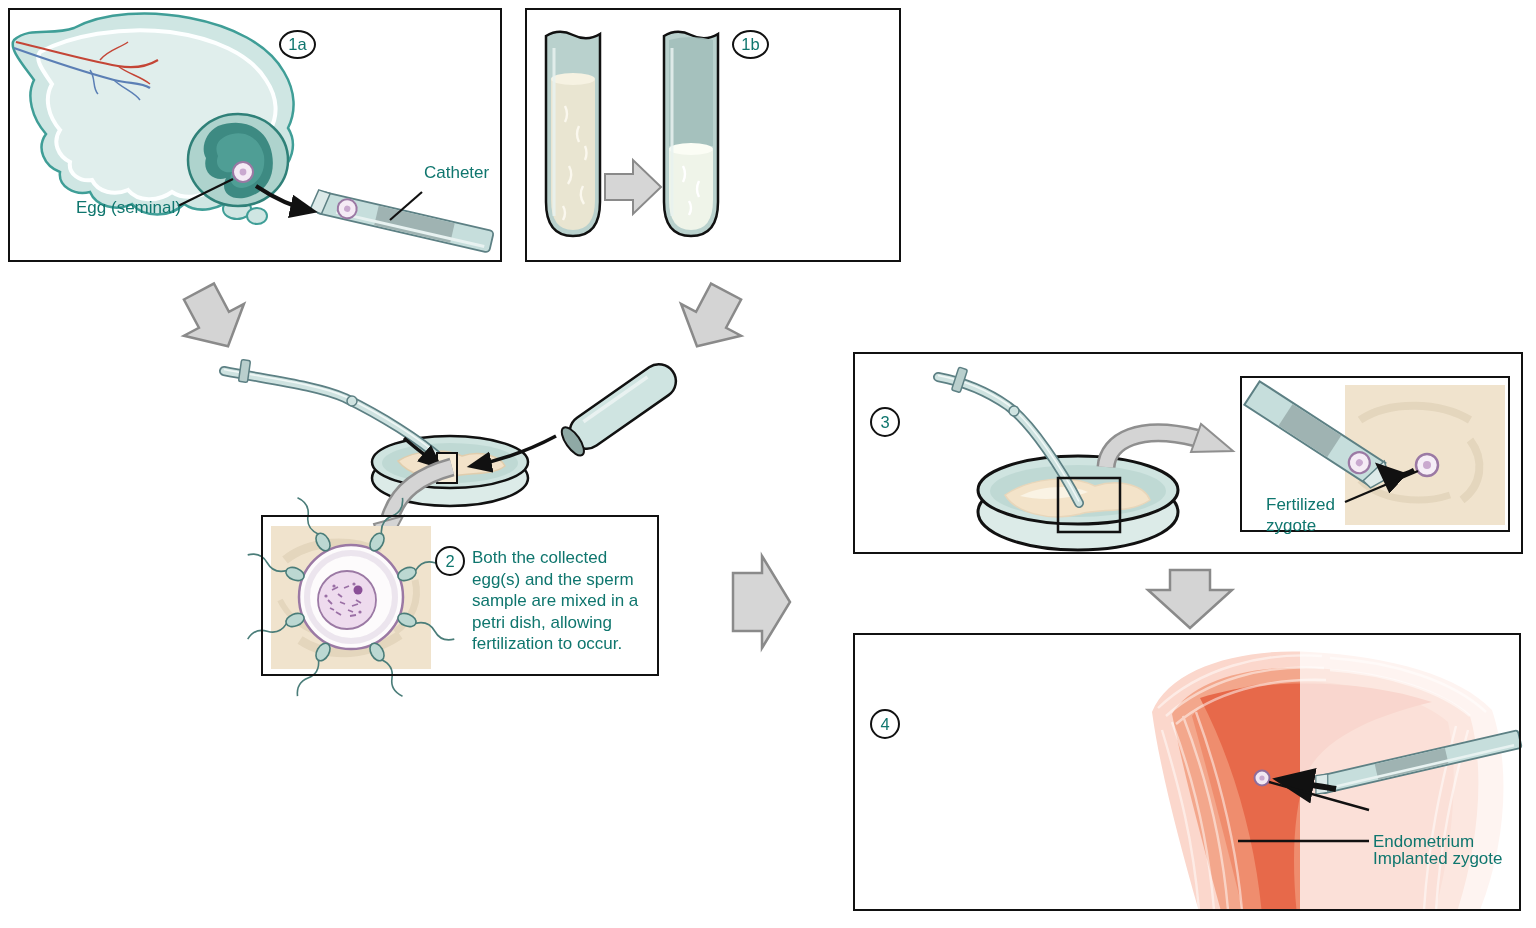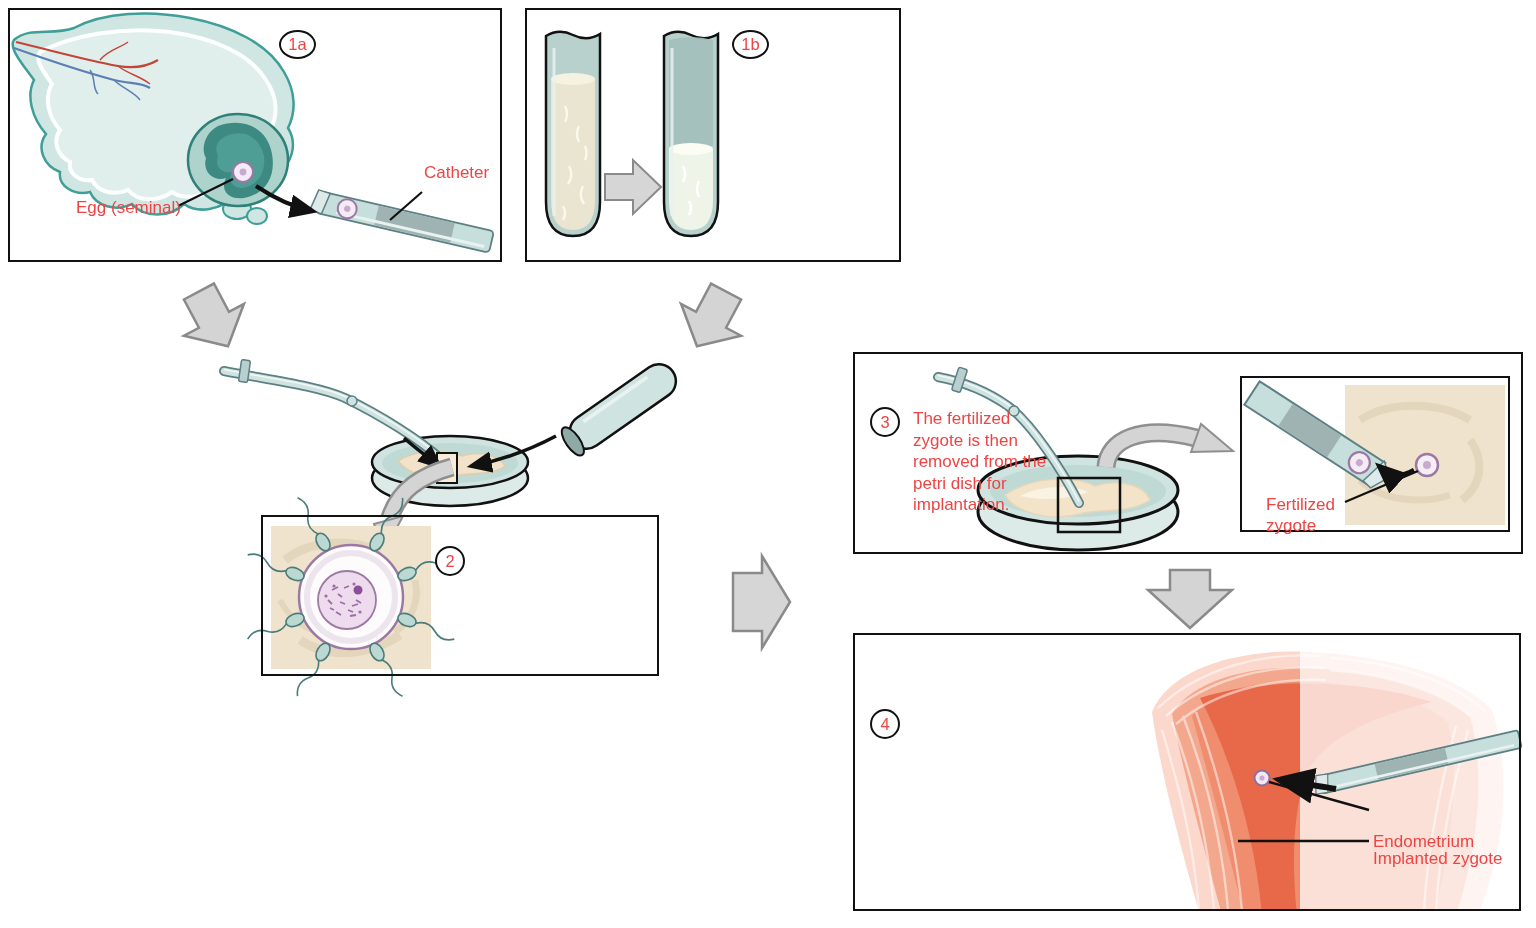--- a/index.html
+++ b/index.html
@@ -1,17 +1,17 @@
 <!DOCTYPE html>
 <html><head>
 <meta charset="utf-8">
 <style>
   html,body{margin:0;padding:0;background:#fff;}
   .canvas{position:relative;width:1536px;height:928px;background:#ffffff;
-          font-family:"Liberation Sans",sans-serif;color:#ef4444;overflow:hidden;}
+          font-family:"Liberation Sans",sans-serif;color:#0f766e;overflow:hidden;}
   .art{position:absolute;left:0;top:0;width:1536px;height:928px;}
   .box{position:absolute;border:2.5px solid #111;background:transparent;box-sizing:border-box;}
   .inset{border-width:2px;}
   .step{position:absolute;border:2.5px solid #111;border-radius:50%;background:#fff;
         display:flex;align-items:center;justify-content:center;
         font-size:16.5px;line-height:1;box-sizing:border-box;}
   .cap{position:absolute;font-size:17px;line-height:1.27;}
   .lbl{position:absolute;font-size:17px;white-space:nowrap;}
   .lbl.wrap{white-space:normal;line-height:1.25;}
 </style>
@@ -293,21 +293,21 @@
   <div class="step" style="left:435px;top:546px;width:30px;height:30px;">
       <span>2</span>
     </div>
   <div class="step" style="left:870px;top:407px;width:30px;height:30px;">
       <span>3</span>
     </div>
   <div class="step" style="left:870px;top:709px;width:30px;height:30px;">
       <span>4</span>
     </div>
 
-  <div class="cap" style="left:913px;top:408px;width:142px;">The fertilized zygote is then removed from the petri dish for implantation.</div>
+  <div class="cap" style="left:472px;top:547px;width:180px;">Both the collected egg(s) and the sperm sample are mixed in a petri dish, allowing fertilization to occur.</div>
 
   <div class="lbl" style="left:76px;top:198px;">Egg (seminal)</div>
   <div class="lbl" style="left:424px;top:163px;">Catheter</div>
   <div class="lbl wrap" style="left:1266px;top:494px;width:92px;">Fertilized zygote</div>
   <div class="lbl" style="left:1373px;top:801px;margin-top:48px;">Implanted zygote</div>
   <div class="lbl" style="left:1373px;top:832px;text-align:right;">Endometrium</div>
 
 </div>
 
 </body></html>

